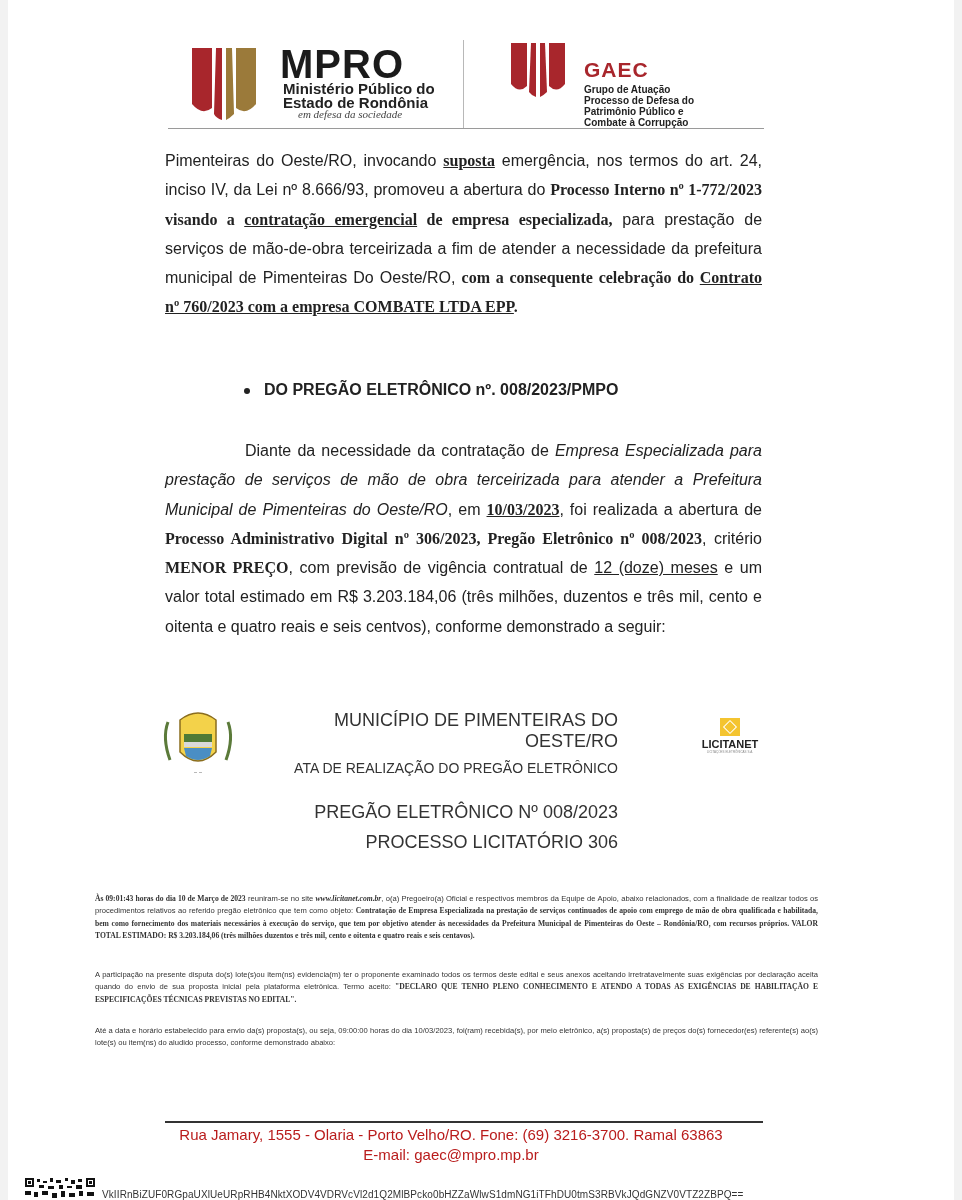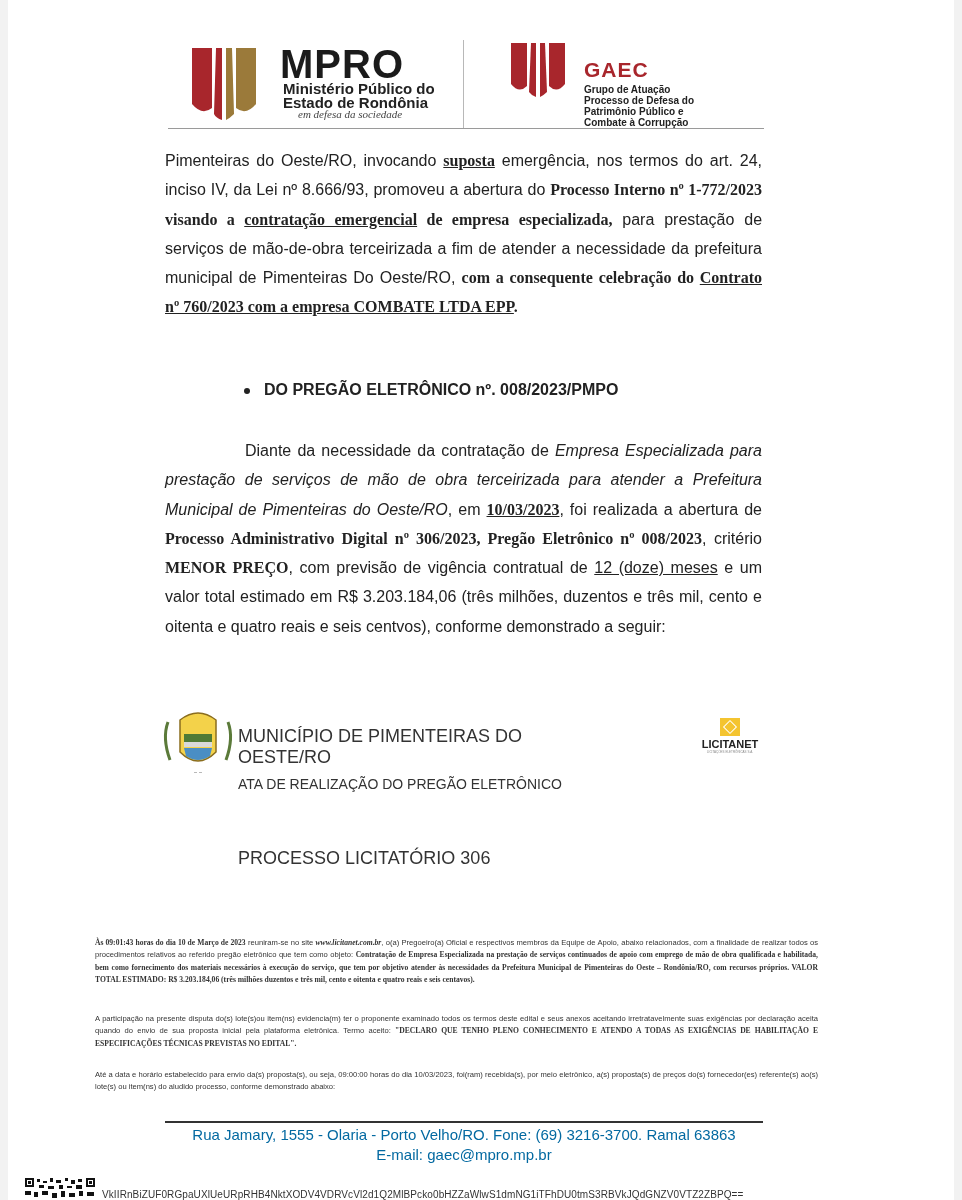--- a/index.html
+++ b/index.html
@@ -14,31 +14,31 @@
   .gaec-sub{position:absolute;left:576px;top:84px;font-size:10px;font-weight:bold;line-height:11px;color:#222;}
   .body-text{position:absolute;left:157px;width:597px;font-size:16px;line-height:29.3px;text-align:justify;color:#222;}
   .p1{top:146px;}
   .p2{top:436px;text-indent:80px;}
   .b{font-weight:bold;font-family:Liberation Serif, serif;}
   .u{text-decoration:underline;}
   .i{font-style:italic;}
   .bullet{position:absolute;left:236px;top:381px;font-size:16px;font-weight:bold;color:#222;}
   .bullet .dot{display:inline-block;width:6px;height:6px;border-radius:50%;background:#222;margin-right:14px;vertical-align:middle;}
   .ata{position:absolute;left:150px;top:700px;width:610px;height:170px;}
-  .ata-line{position:absolute;width:100%;text-align:left;color:#333;margin-top:16px;}
+  .ata-line{position:absolute;width:100%;text-align:right;color:#333;}
   .a1{top:10px;font-size:18px;line-height:21px;left:80px;width:380px;}
   .a2{top:62px;font-size:14px;line-height:13px;left:80px;width:380px;}
   .a3{top:102px;font-size:18px;left:80px;width:380px;}
   .a4{top:132px;font-size:18px;left:80px;width:380px;}
-  .small{position:absolute;left:87px;width:723px;font-size:7.6px;line-height:12.4px;text-align:justify;color:#333;margin-top:44px;}
+  .small{position:absolute;left:87px;width:723px;font-size:7.6px;line-height:12.4px;text-align:justify;color:#333;}
   .s1{top:893px;}
   .s2{top:969px;}
   .s3{top:1025px;}
   .foot-line{position:absolute;left:157px;top:1121px;width:598px;height:2px;background:#333;}
-  .foot{position:absolute;left:157px;width:598px;text-align:center;font-size:15px;color:#0369a1;}
+  .foot{position:absolute;left:144px;width:598px;text-align:center;font-size:15px;color:#b91c1c;}
   .f1{top:1126px;}
   .f2{top:1146px;}
   .code{position:absolute;left:102px;top:1189px;font-size:10px;color:#333;white-space:nowrap;letter-spacing:0.1px;}
   .qr{position:absolute;left:25px;top:1178px;width:70px;height:22px;}
   .licitanet{position:absolute;left:692px;top:718px;width:60px;text-align:center;}
   .licitanet .box{width:20px;height:18px;background:#f4c430;margin:0 auto 2px;position:relative;}
   .licitanet .box:after{content:"";position:absolute;left:5px;top:4px;width:8px;height:8px;border:1px solid #fff;transform:rotate(45deg);}
   .licitanet .name{font-size:11px;font-weight:bold;color:#222;}
   .licitanet .tag{font-size:3px;color:#888;}
 </style>
@@ -88,20 +88,21 @@
       <path d="M10 14 Q4 30 12 52" stroke="#5b7a3a" stroke-width="3" fill="none"></path>
       <path d="M70 14 Q76 30 68 52" stroke="#5b7a3a" stroke-width="3" fill="none"></path>
       <path d="M22 12 Q40 -2 58 12 L58 44 Q40 62 22 44 Z" fill="#f3d24a" stroke="#8a6d1f" stroke-width="1.5"></path>
       <rect x="26" y="26" width="28" height="8" fill="#4f7a36"></rect>
       <rect x="26" y="34" width="28" height="5" fill="#d9d9d9"></rect>
       <path d="M26 40 L54 40 L52 48 Q40 56 28 48 Z" fill="#4a8ec4"></path>
       <text x="40" y="66" font-size="6" text-anchor="middle" fill="#777">~ ~</text>
     </svg>
     <div class="ata-line a1">MUNICÍPIO DE PIMENTEIRAS DO OESTE/RO</div>
     <div class="ata-line a2">ATA DE REALIZAÇÃO DO PREGÃO ELETRÔNICO</div>
+    <div class="ata-line a3">PREGÃO ELETRÔNICO Nº 008/2023</div>
     <div class="ata-line a4">PROCESSO LICITATÓRIO 306</div>
   </div>
   <div class="licitanet">
     <div class="box"></div>
     <div class="name">LICITANET</div>
     <div class="tag">LICITAÇÕES ELETRÔNICAS S.A.</div>
   </div>
 
   <div class="small s1"><span class="b">Às 09:01:43 horas do dia 10 de Março de 2023</span><span> reuniram-se no site </span><span class="b i">www.licitanet.com.br</span><span>, o(a) Pregoeiro(a) Oficial e respectivos membros da Equipe de Apoio, abaixo relacionados, com a finalidade de realizar todos os procedimentos relativos ao referido pregão eletrônico que tem como objeto: </span><span class="b">Contratação de Empresa Especializada na prestação de serviços continuados de apoio com emprego de mão de obra qualificada e habilitada, bem como fornecimento dos materiais necessários à execução do serviço, que tem por objetivo atender às necessidades da Prefeitura Municipal de Pimenteiras do Oeste – Rondônia/RO, com recursos próprios. VALOR TOTAL ESTIMADO: R$ 3.203.184,06 (três milhões duzentos e três mil, cento e oitenta e quatro reais e seis centavos).</span></div>
   <div class="small s2"><span>A participação na presente disputa do(s) lote(s)ou item(ns) evidencia(m) ter o proponente examinado todos os termos deste edital e seus anexos aceitando irretratavelmente suas exigências por declaração aceita quando do envio de sua proposta inicial pela plataforma eletrônica. Termo aceito: </span><span class="b">"DECLARO QUE TENHO PLENO CONHECIMENTO E ATENDO A TODAS AS EXIGÊNCIAS DE HABILITAÇÃO E ESPECIFICAÇÕES TÉCNICAS PREVISTAS NO EDITAL".</span></div>

